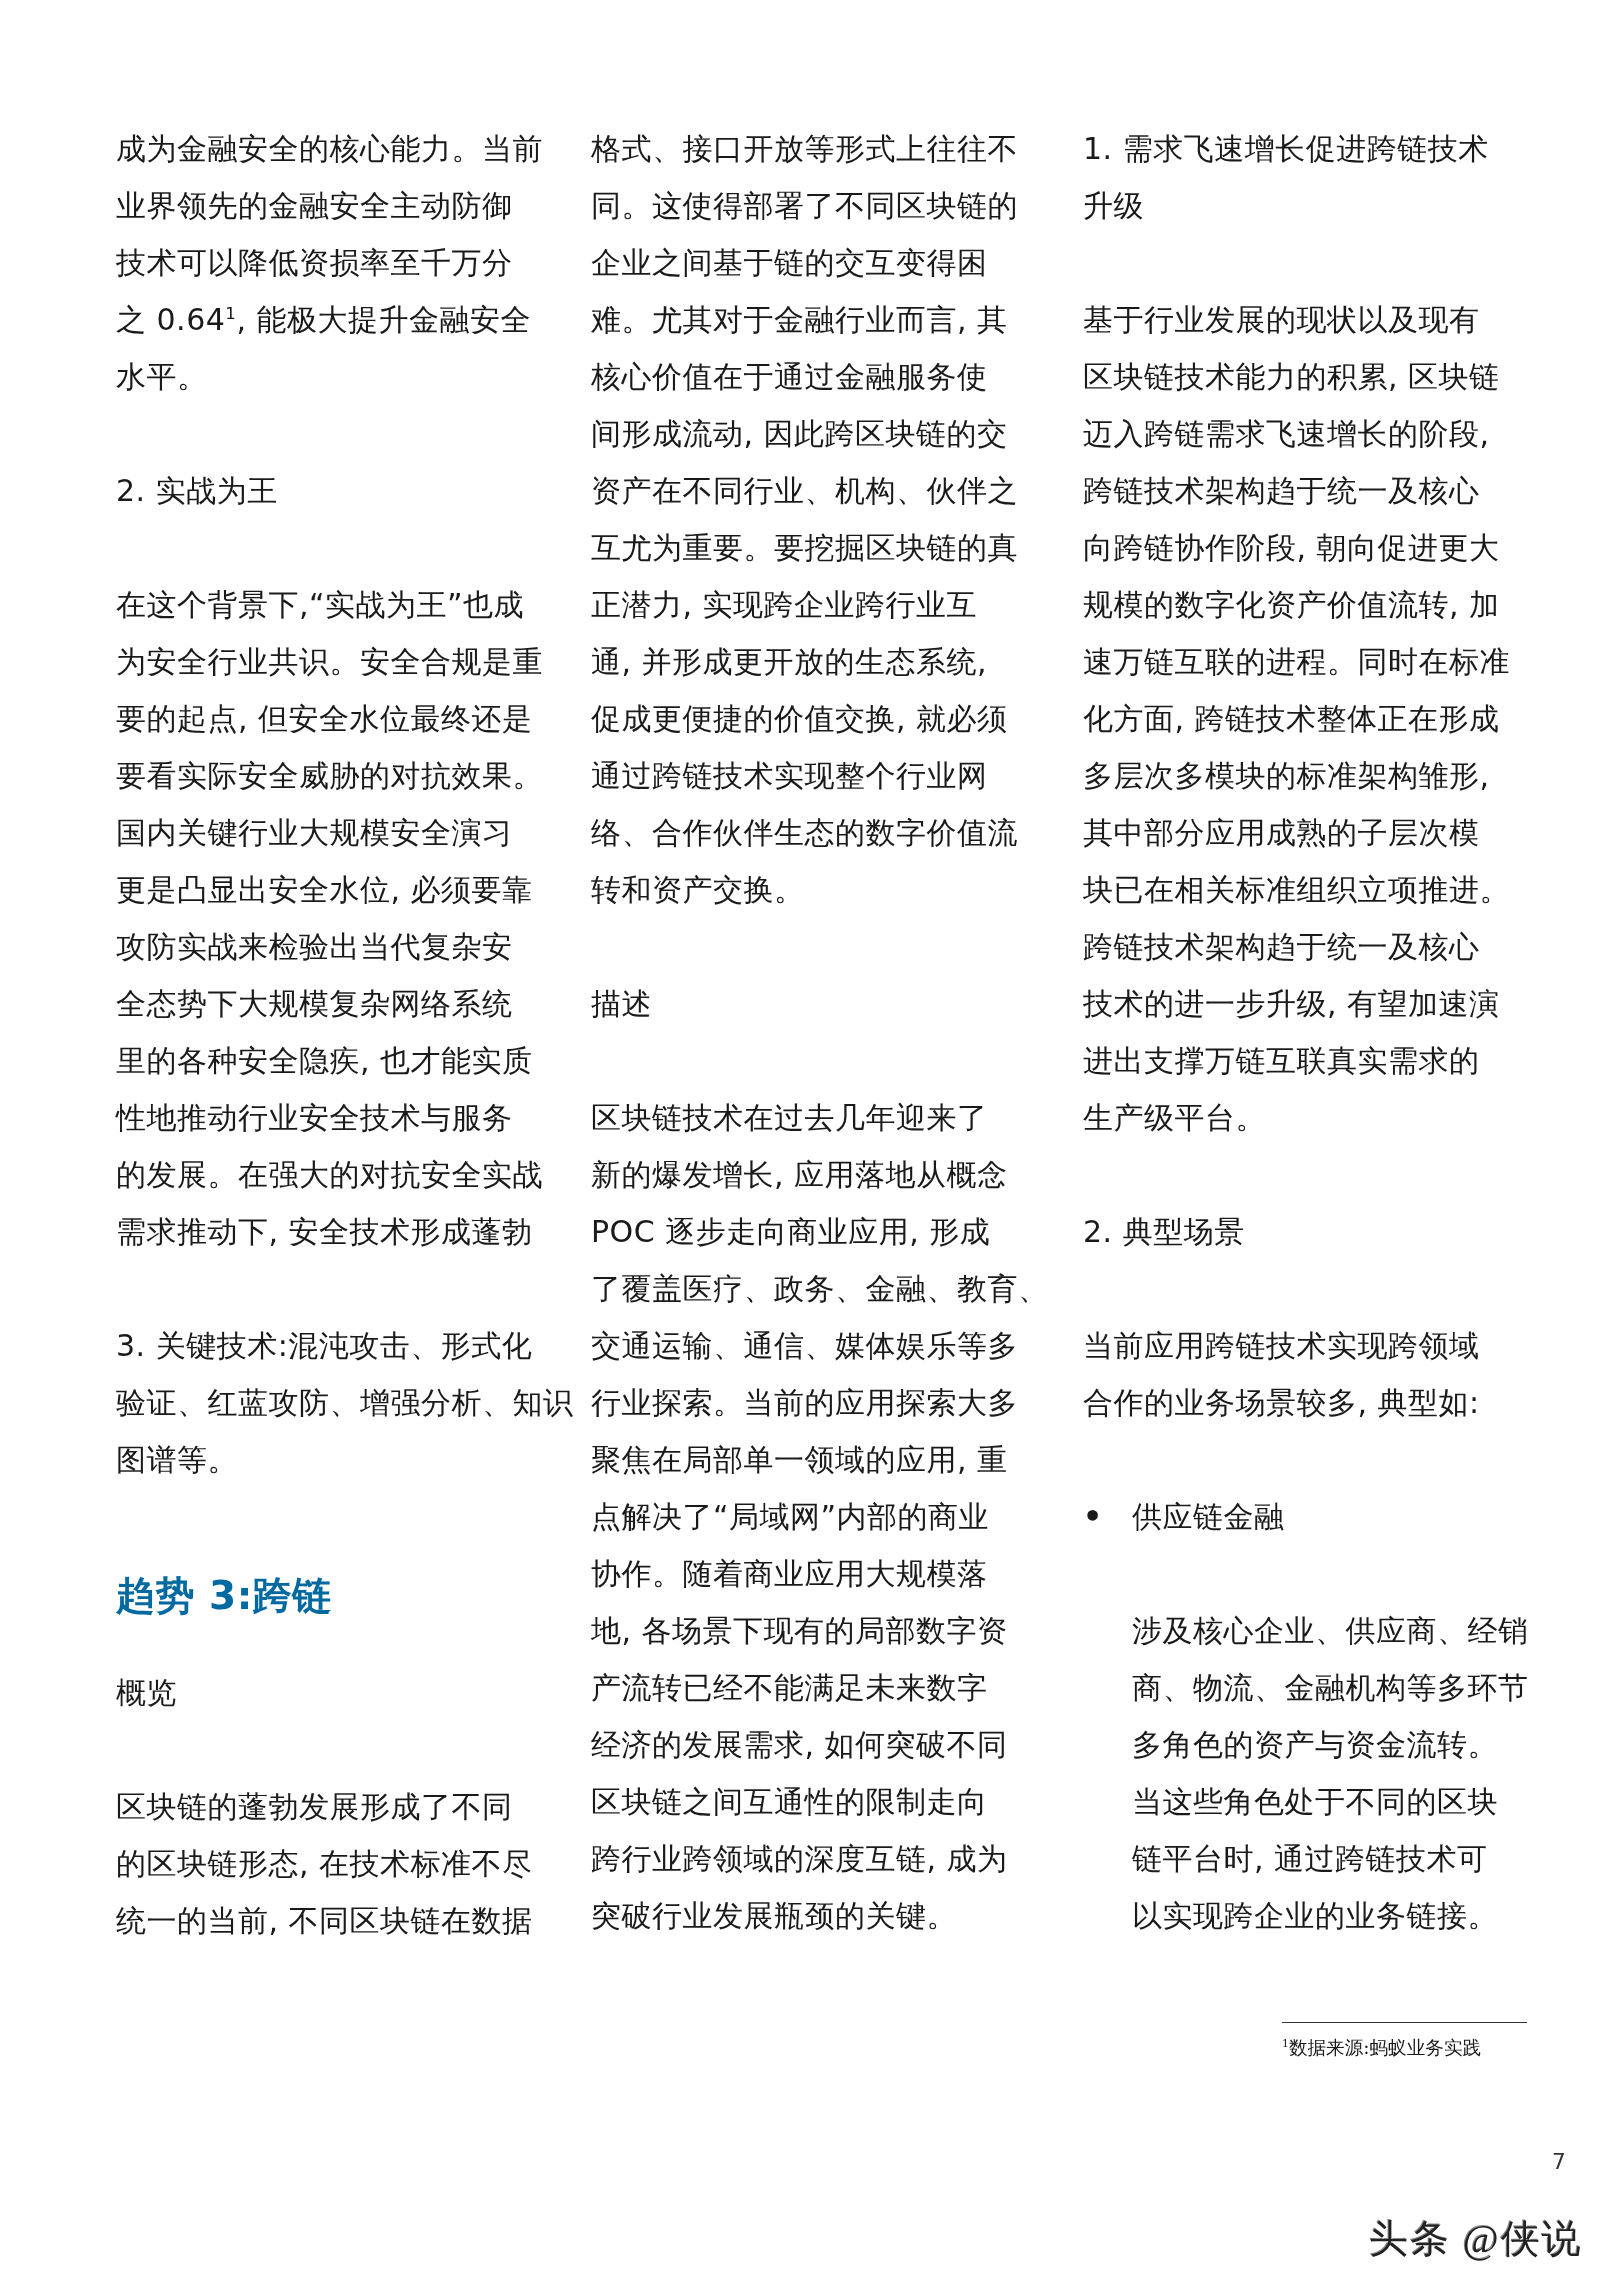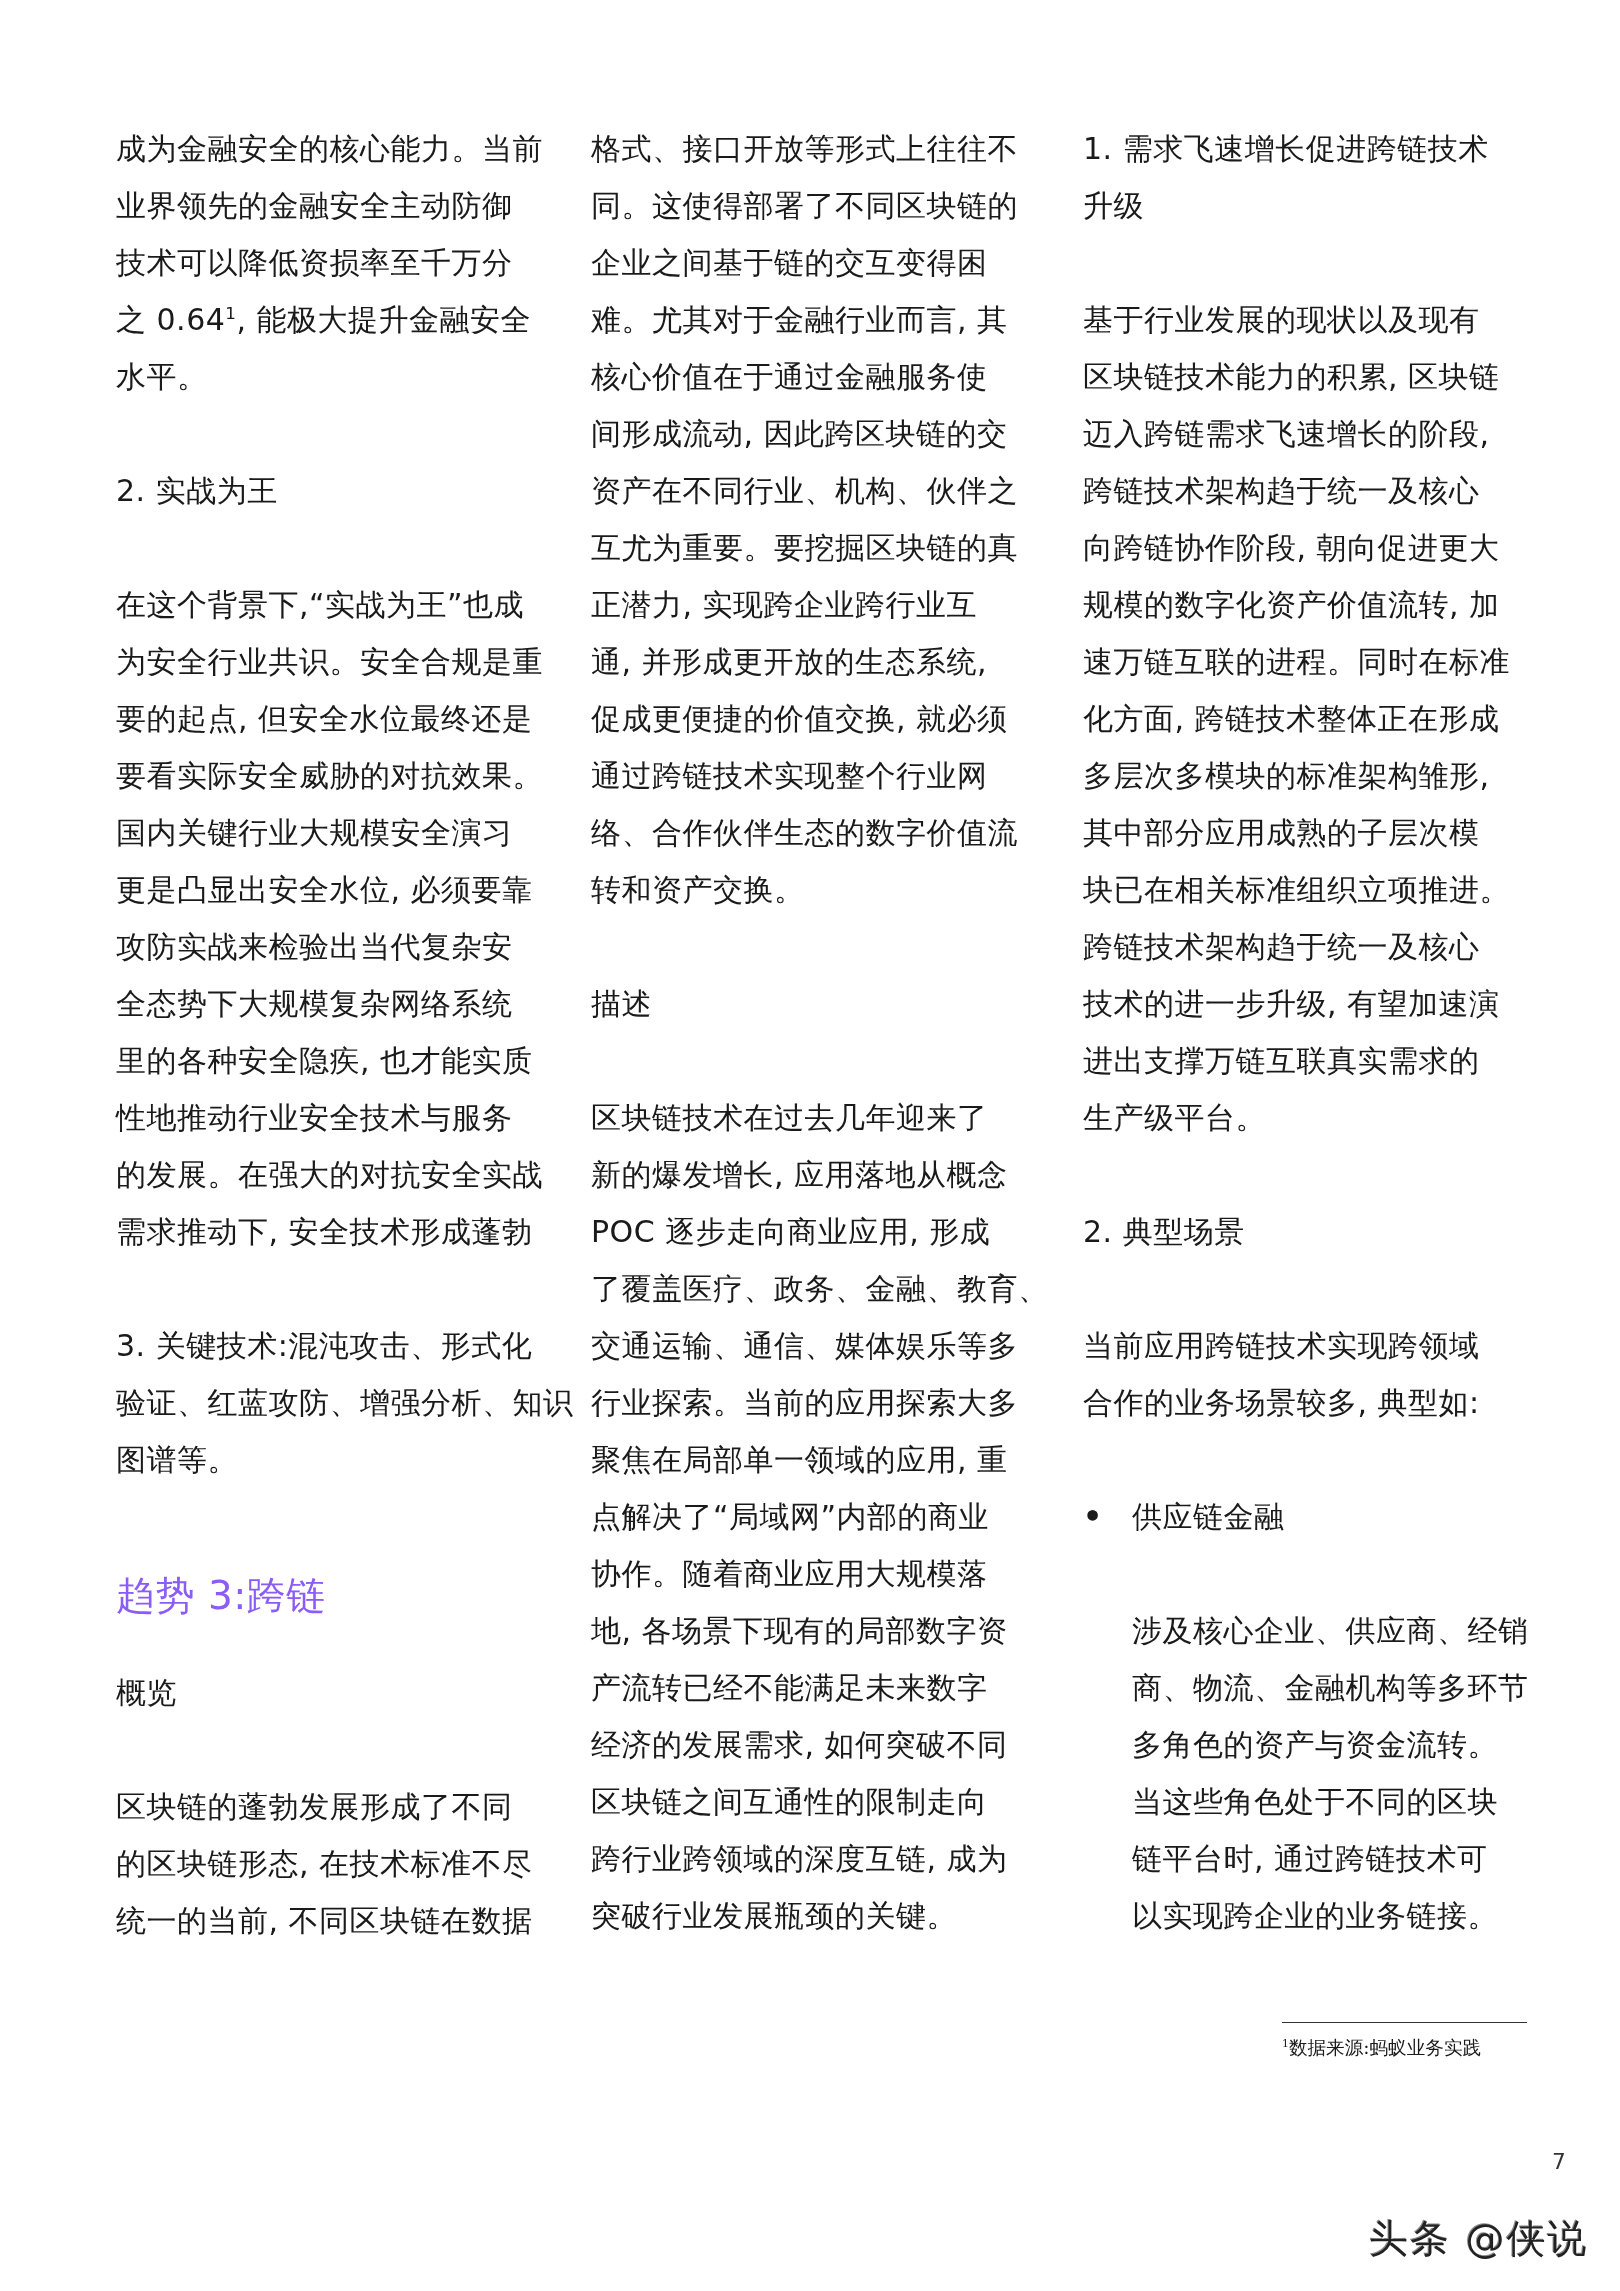--- a/index.html
+++ b/index.html
@@ -15,21 +15,21 @@
   }
   #col-left { left: 98px; margin-left: 18px; }
   #col-mid { left: 591px; }
   #col-right { left: 1083px; }
   .col p { margin: 0; }
   .col .ln { display: block; white-space: nowrap; }
   .gap { height: 57px; }
   .gap-lg { height: 78px; }
   .h-bold { font-weight: normal; }
   .trend-title {
-    font-size: 39px; font-weight: normal; color: #8b5cf6;
+    font-size: 39px; font-weight: bold; color: #0369a1;
     line-height: 59px; margin: 0;
   }
   .sup { font-size: 16.7px; vertical-align: super; line-height: 0; }
   .bullet-row { display: flex; align-items: baseline; }
   .bullet-dot { width: 49px; font-weight: bold; }
   .indent { padding-left: 49px; }
   #footnote {
     position: absolute; left: 1282px; top: 2022px; width: 245px;
     border-top: 1.5px solid #333;
     font-family: "DejaVu Serif", "Liberation Serif", serif;
@@ -38,20 +38,21 @@
   #footnote .fsup { font-size: 10.8px; vertical-align: super; }
   #page-number {
     position: absolute; left: 1552px; top: 2149px;
     font-size: 21.6px; color: #333;
   }
   #watermark {
     position: absolute; left: 1369px; top: 2212px;
     font-size: 39px; color: #222;
     text-shadow: 1px 1px 0 #fff, -1px -1px 0 #888;
     letter-spacing: 2px;
+    font-family: Liberation Serif, serif;
   }
 </style>
 </head>
 <body>
 
 <div id="col-left" class="col">
   <p>
     <span class="ln">成为金融安全的核心能力。当前</span>
     <span class="ln">业界领先的金融安全主动防御</span>
     <span class="ln">技术可以降低资损率至千万分</span>

